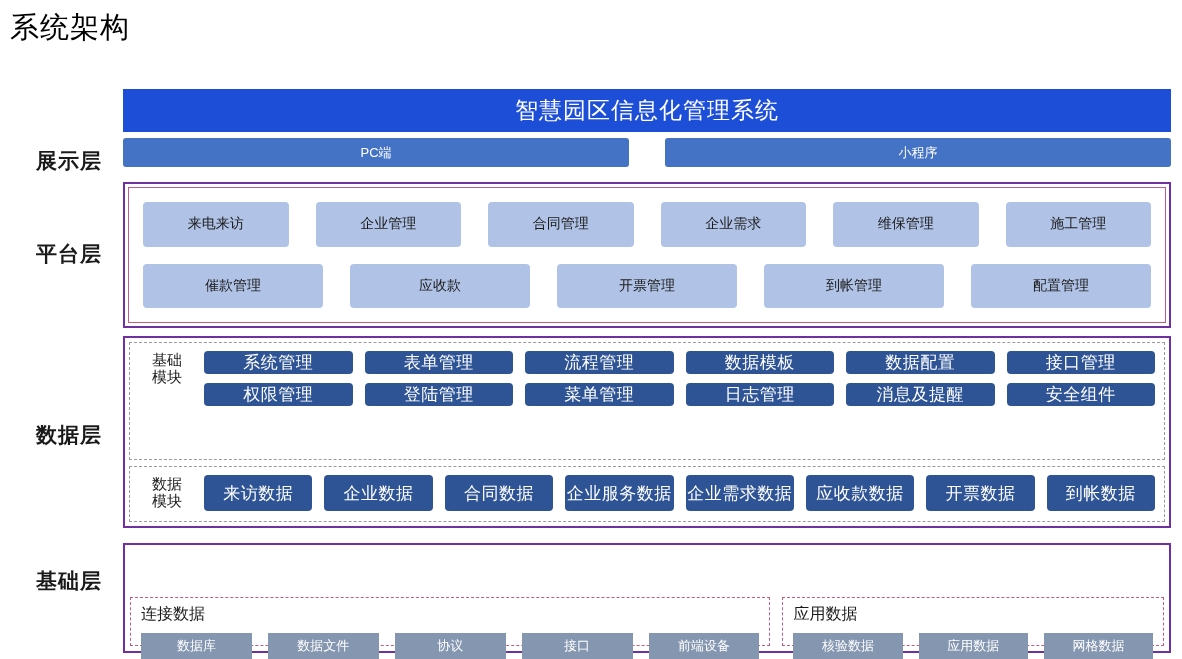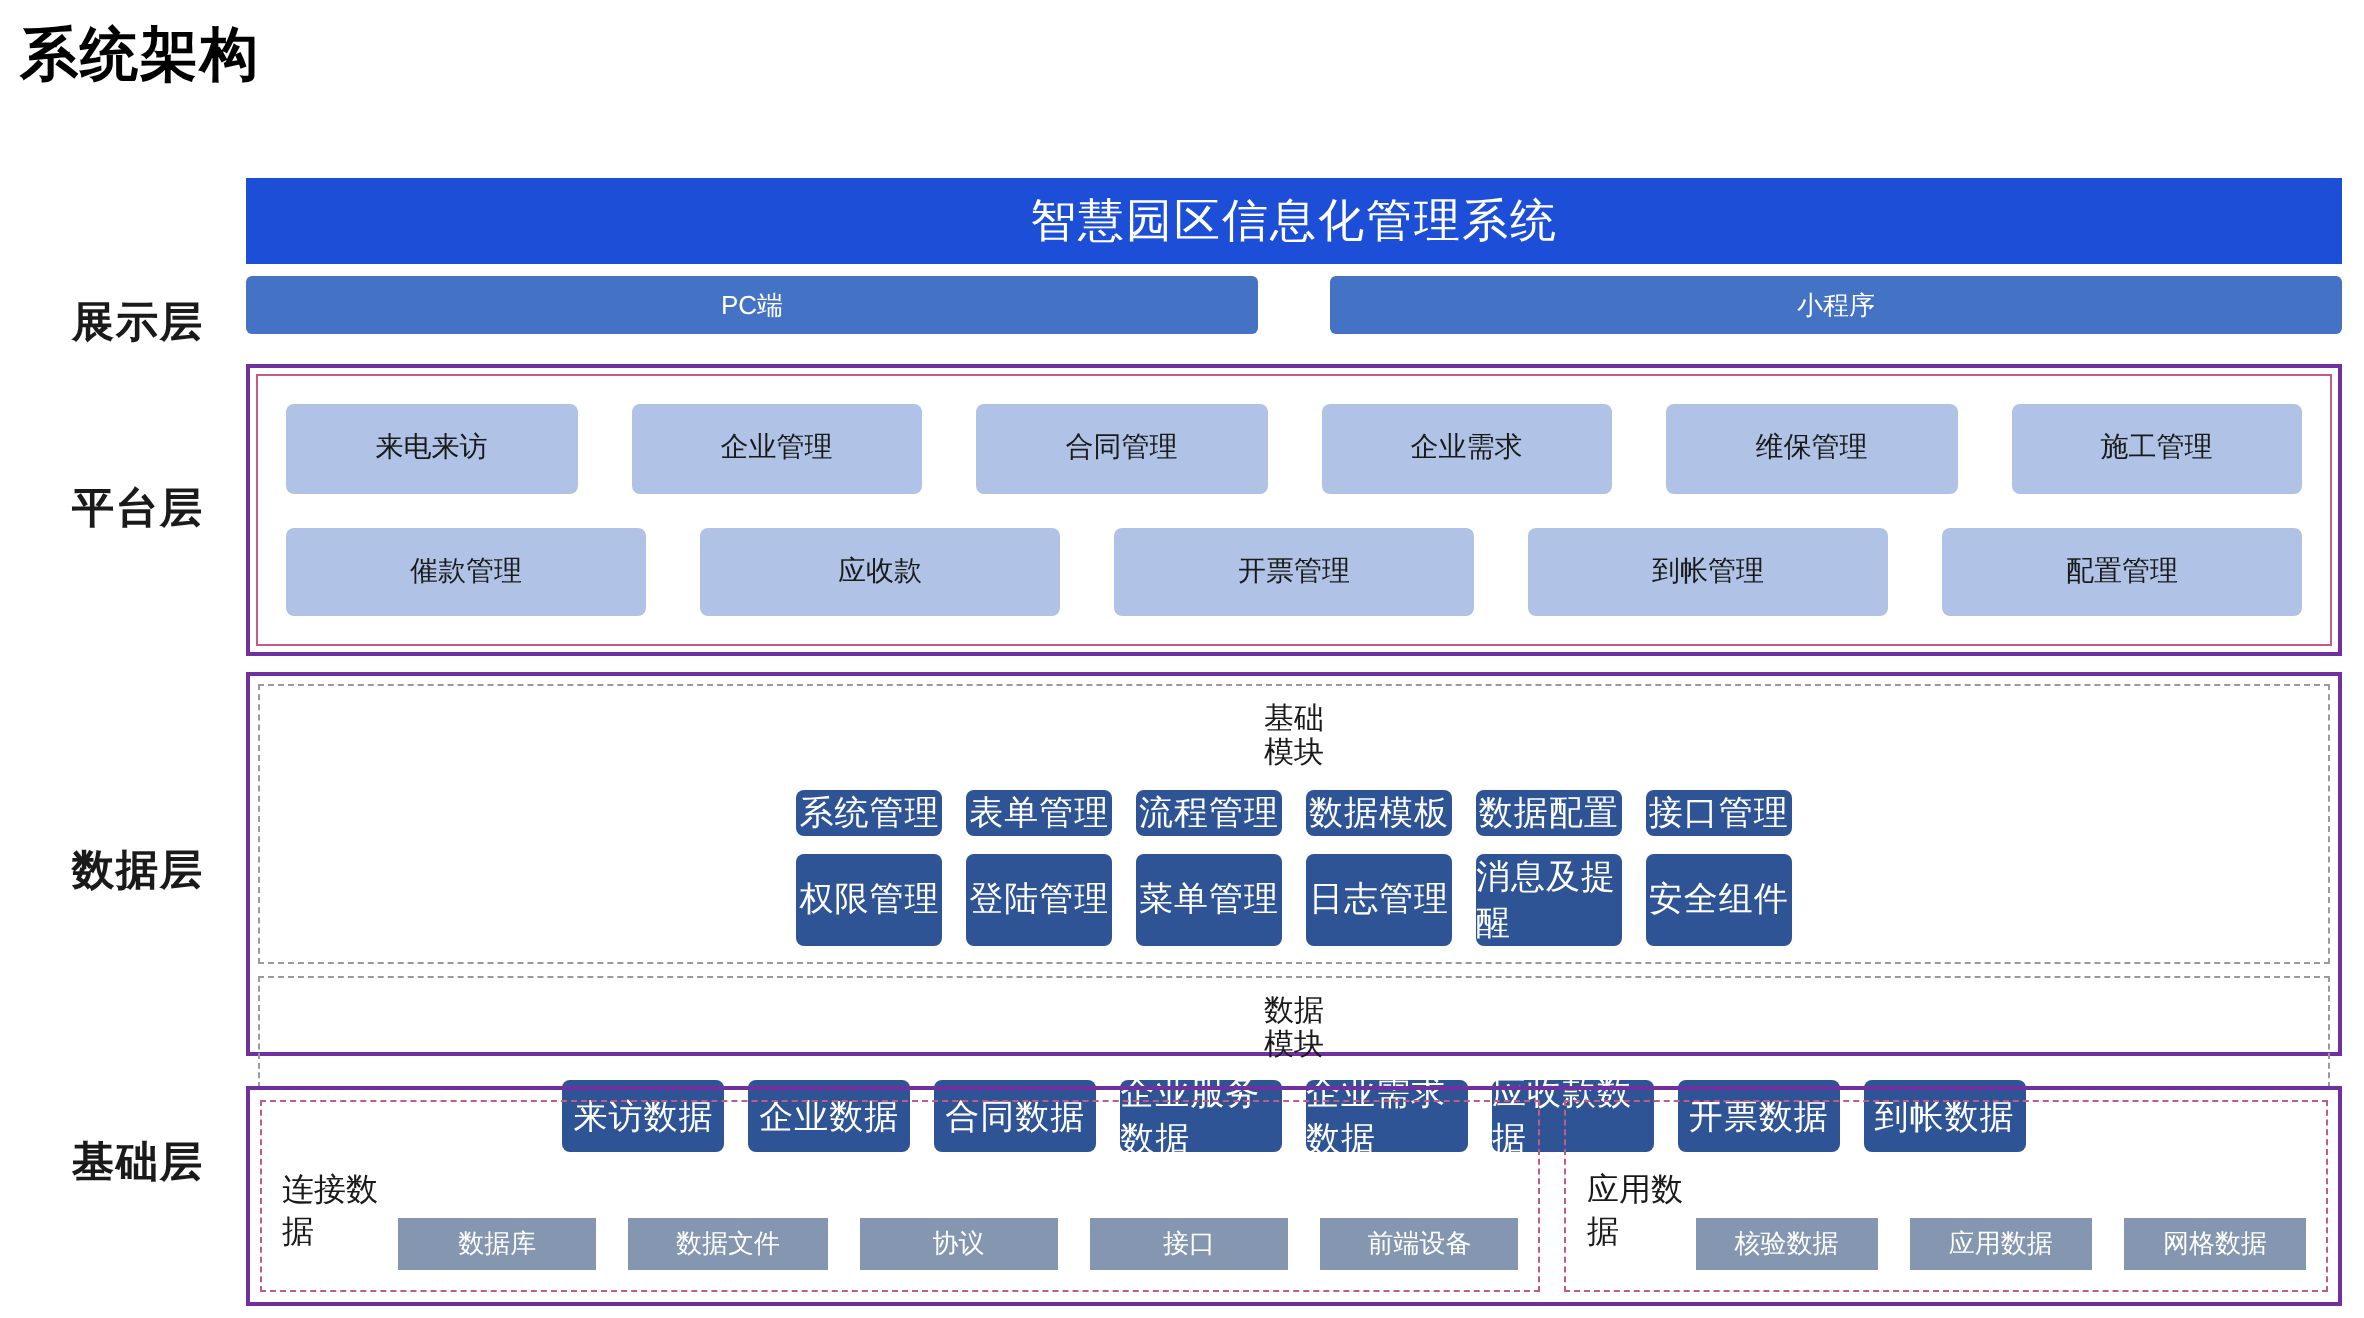--- a/index.html
+++ b/index.html
@@ -5,21 +5,21 @@
   * { box-sizing: border-box; margin: 0; padding: 0; }
   html, body {
     width: 1182px; height: 659px;
     background: #ffffff;
     font-family: "Liberation Sans", "DejaVu Sans", sans-serif;
     overflow: hidden;
   }
   #page-title {
     position: absolute;
     left: 10px; top: 8px;
-    font-size: 29px; font-weight: bold; color: #000000;
+    font-size: 29px; font-weight: normal; color: #000000;
     letter-spacing: 1px;
   }
   .layer-label {
     position: absolute;
     left: 36px;
     font-size: 21px; font-weight: bold; color: #1a1a1a;
     letter-spacing: 1px;
     white-space: nowrap;
   }
   #label-presentation { top: 147px; }
@@ -62,21 +62,21 @@
 
   
   #data-layer {
     position: absolute; left: 123px; top: 336px; width: 1048px; height: 192px;
     border: 2px solid #7030A0; padding: 4px;
     display: flex; flex-direction: column; gap: 6px;
   }
   .module-group {
     border: 1px dashed #9a9a9a;
     padding: 8px 9px;
-    display: flex; align-items: center; gap: 9px; flex-direction: column;
+    display: flex; align-items: flex-start; gap: 9px;
   }
   #base-module-group { flex: 1; }
   #data-module-group { height: 56px; }
   .group-caption {
     width: 56px; flex: none;
     font-size: 15px; color: #1a1a1a; line-height: 1.15; text-align: center;
   }
   .module-col { flex: 1; display: flex; flex-direction: column; gap: 9px; }
   .module-row { display: flex; gap: 12px; flex: 1; }
   .dark-tile {
@@ -88,21 +88,21 @@
 
   
   #base-layer {
     position: absolute; left: 123px; top: 543px; width: 1048px; height: 110px;
     border: 2px solid #7030A0; padding: 5px;
     display: flex; gap: 12px;
   }
   .base-group {
     border: 1px dashed #C55A86;
     padding: 6px 10px 10px;
-    display: flex; align-items: flex-end;
+    display: flex; flex-direction: column; align-items: flex-start; margin-top: 47px;
   }
   #connect-data-group { flex: 1.72; }
   #app-data-group { flex: 1; }
   .base-group-title {
     font-size: 16px; color: #1a1a1a; margin-bottom: 8px;
   }
   .base-tiles { display: flex; gap: 16px; width: 100%; justify-content: center; }
   .gray-tile {
     flex: 1; max-width: 112px; height: 26px;
     background: #8496B0; color: #ffffff;

